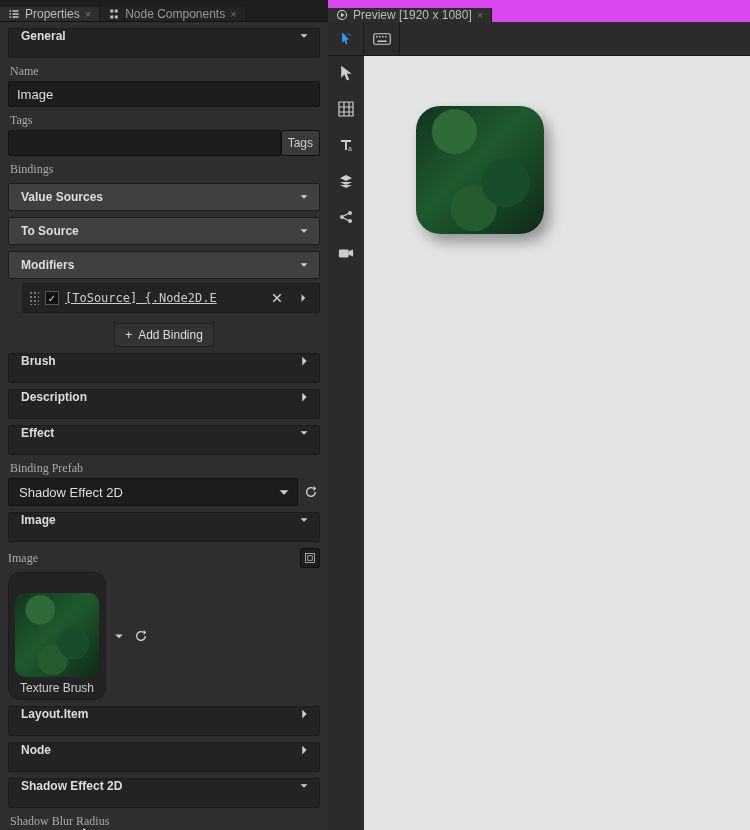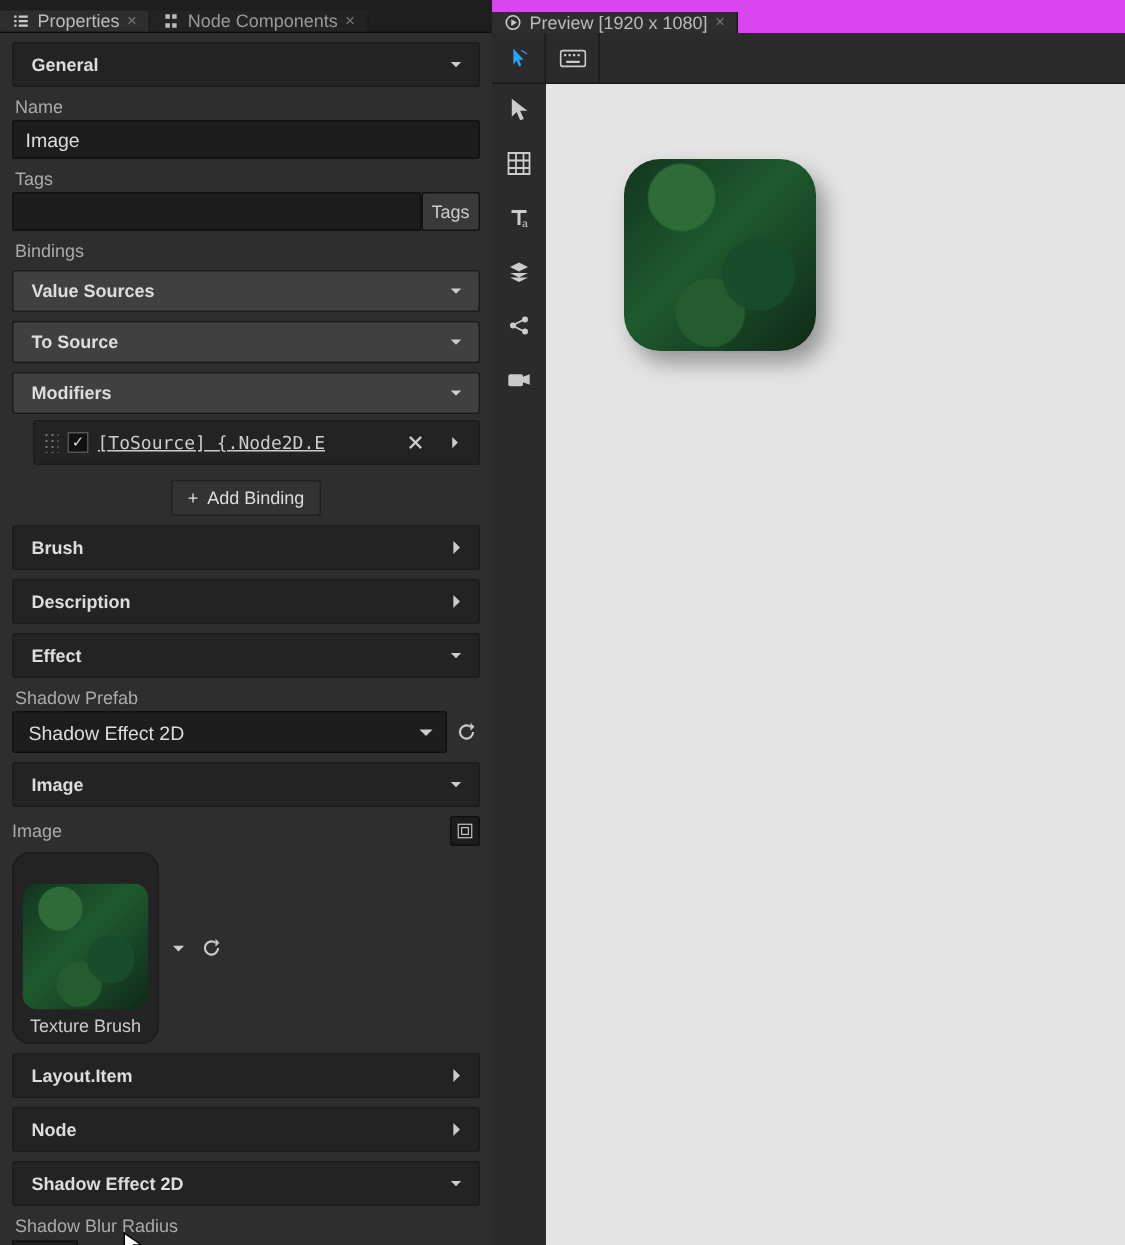--- a/index.html
+++ b/index.html
@@ -12,27 +12,27 @@
 
   
   .tabbar { display:flex; height:22px; background:#1e1e1e; align-items:flex-end; border-bottom:1px solid #111; }
   .tab { display:flex; align-items:center; gap:5px; padding:0 8px; color:#bbb; font-size:12px; background:#2e2e2e; border-right:1px solid #1a1a1a; }
   .tab.inactive { background:#232323; color:#999; }
   .tab .tab-icon { width:12px; height:12px; display:inline-flex; align-items:center; justify-content:center; }
   .tab .closer { color:#777; font-size:11px; }
 
   
   .props { flex:1; overflow:auto; padding:0 8px 12px 8px; }
-  .section-header { display:flex; align-items:center; justify-content:space-between;
+  .section-header { display:flex; align-items:flex-start; justify-content:space-between;
                     background:#232323; border:1px solid #1c1c1c; border-radius:2px;
                     height:30px; margin:6px 0 4px 0; padding:0 8px 0 12px; font-weight:600; color:#ddd; }
   .chev { width:14px; height:14px; display:inline-flex; align-items:center; justify-content:center; }
   .chev svg { width:14px; height:14px; fill:#ccc; }
 
-  .field-label { color:#aaa; font-size:12px; margin:6px 0 2px 2px; }
+  .field-label { color:#aaa; font-size:12px; margin:6px 0 2px 2px;font-family:Liberation Serif, serif; }
   .textbox { width:100%; height:26px; background:#1d1d1d; border:1px solid #111; color:#ddd;
              padding:0 8px; font-size:13px; border-radius:2px; }
   .row { display:flex; align-items:center; gap:4px; }
   .tagbox-wrap { display:flex; }
   .tagbox-wrap .textbox { flex:1; }
   .tagbtn { height:26px; padding:0 6px; background:#3a3a3a; border:1px solid #111; color:#ccc; font-size:12px; border-radius:2px; }
   .sub-header { display:flex; align-items:center; justify-content:space-between;
                 background:#404040; border:1px solid #1c1c1c; border-radius:2px;
                 height:28px; margin:6px 0 4px 0; padding:0 8px 0 12px; font-weight:600; color:#ddd; }
 
@@ -215,21 +215,21 @@
     </div>
     <div class="section-header">
       <span>Effect</span>
       <span class="chev">
           <svg viewBox="0 0 16 16">
             <path fill="#ccc" d="M4 6l4 4 4-4z"></path>
           </svg>
         </span>
     </div>
 
-    <div class="field-label">Shadow Prefab</div>
+    <div class="field-label">Binding Prefab</div>
     <div class="row">
       <div class="dropdown" style="flex:1">
         <span class="dd-label">Shadow Effect 2D</span>
         <span class="chev">
             <svg viewBox="0 0 16 16">
               <path fill="#ccc" d="M3 6h10L8 11z"></path>
             </svg>
           </span>
       </div>
       <span class="reset-icon iconbtn">

